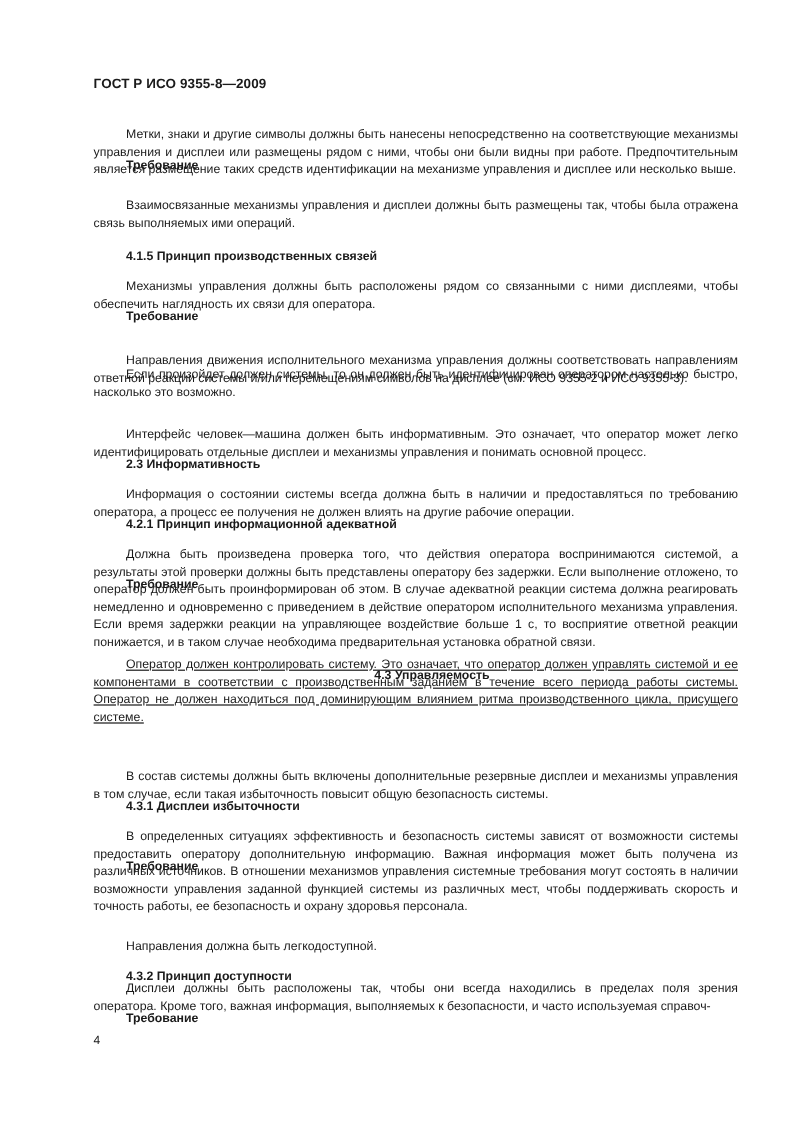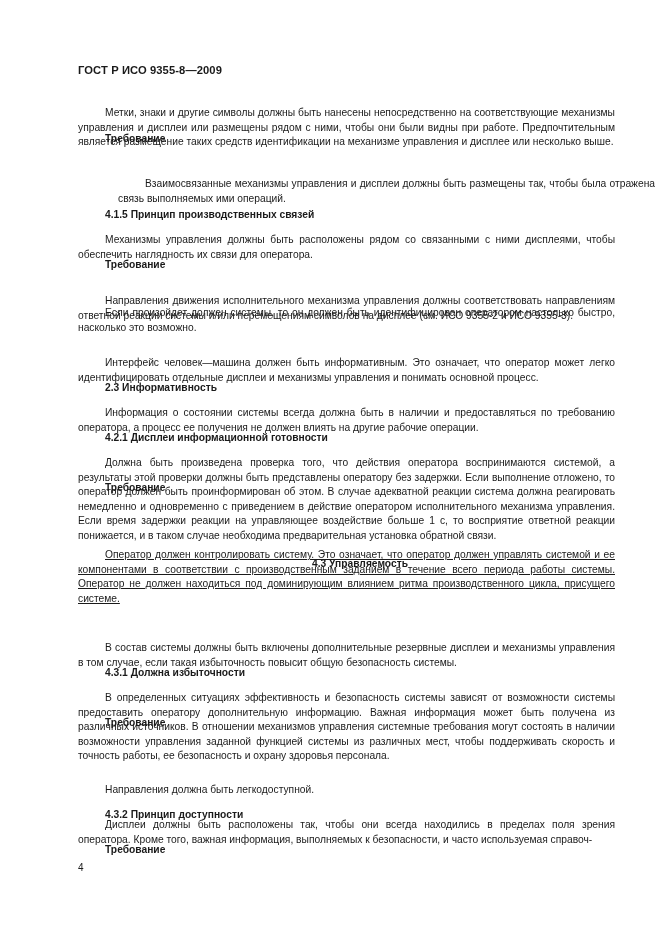--- a/index.html
+++ b/index.html
@@ -13,34 +13,34 @@
 </style>
 </head>
 <body>
 
 <div class="hdr">ГОСТ Р ИСО 9355-8—2009</div>
 
 <div id="content">
     <div class="blk h" style="top: 92px; padding-left: 27px; width: 510px;">Требование</div>
     <div class="blk p" style="top: 106px;">Метки, знаки и другие символы должны быть нанесены непосредственно на соответствующие механизмы управления и дисплеи или размещены рядом с ними, чтобы они были видны при работе. Предпочтительным является размещение таких средств идентификации на механизме управления и дисплее или несколько выше.</div>
     <div class="blk h" style="top: 168px; padding-left: 27px; width: 510px;">4.1.5  Принцип производственных связей</div>
-    <div class="blk p" style="top: 177px; margin-left: 40px;">Взаимосвязанные механизмы управления и дисплеи должны быть размещены так, чтобы была отражена связь выполняемых ими операций.</div>
+    <div class="blk p" style="top: 165px;">Взаимосвязанные механизмы управления и дисплеи должны быть размещены так, чтобы была отражена связь выполняемых ими операций.</div>
     <div class="blk h" style="top: 218px; padding-left: 27px; width: 510px;">Требование</div>
     <div class="blk p" style="top: 233px;">Механизмы управления должны быть расположены рядом со связанными с ними дисплеями, чтобы обеспечить наглядность их связи для оператора.</div>
     <div class="blk p" style="top: 262px; margin-top: 32px;">Направления движения исполнительного механизма управления должны соответствовать направлениям ответной реакции системы и/или перемещениям символов на дисплее (см. ИСО 9355-2 и ИСО 9355-3).</div>
     <div class="blk p" style="top: 306px;">Если произойдет должен системы, то он должен быть идентифицирован оператором настолько быстро, насколько это возможно.</div>
     <div class="blk h" style="top: 341px; padding-left: 27px; width: 510px;">2.3  Информативность</div>
     <div class="blk p" style="top: 356px;">Интерфейс человек—машина должен быть информативным. Это означает, что оператор может легко идентифицировать отдельные дисплеи и механизмы управления и понимать основной процесс.</div>
-    <div class="blk h" style="top: 391px; padding-left: 27px; width: 510px;">4.2.1  Дисплеи информационной готовности</div>
+    <div class="blk h" style="top: 391px; padding-left: 27px; width: 510px;">4.2.1  Принцип информационной адекватной</div>
     <div class="blk p" style="top: 406px;">Информация о состоянии системы всегда должна быть в наличии и предоставляться по требованию оператора, а процесс ее получения не должен влиять на другие рабочие операции.</div>
     <div class="blk h" style="top: 441px; padding-left: 27px; width: 510px;">Требование</div>
     <div class="blk p" style="top: 456px;">Должна быть произведена проверка того, что действия оператора воспринимаются системой, а результаты этой проверки должны быть представлены оператору без задержки. Если выполнение отложено, то оператор должен быть проинформирован об этом. В случае адекватной реакции система должна реагировать немедленно и одновременно с приведением в действие оператором исполнительного механизма управления. Если время задержки реакции на управляющее воздействие больше 1 с, то восприятие ответной реакции понижается, и в таком случае необходима предварительная установка обратной связи.</div>
     <div class="blk h" style="top: 517px; padding-left: 27px; width: 510px; text-align: center;">4.3  Управляемость</div>
     <div class="blk p" style="top: 548px; text-decoration: underline;">Оператор должен контролировать систему. Это означает, что оператор должен управлять системой и ее компонентами в соответствии с производственным заданием в течение всего периода работы системы. Оператор не должен находиться под доминирующим влиянием ритма производственного цикла, присущего системе.</div>
-    <div class="blk h" style="top: 626px; padding-left: 27px; width: 510px;">4.3.1  Должна избыточности</div>
+    <div class="blk h" style="top: 626px; padding-left: 27px; width: 510px;">4.3.1  Дисплеи избыточности</div>
     <div class="blk p" style="top: 641px;">В состав системы должны быть включены дополнительные резервные дисплеи и механизмы управления в том случае, если такая избыточность повысит общую безопасность системы.</div>
     <div class="blk h" style="top: 676px; padding-left: 27px; width: 510px;">Требование</div>
     <div class="blk p" style="top: 691px;">В определенных ситуациях эффективность и безопасность системы зависят от возможности системы предоставить оператору дополнительную информацию. Важная информация может быть получена из различных источников. В отношении механизмов управления системные требования могут состоять в наличии возможности управления заданной функцией системы из различных мест, чтобы поддерживать скорость и точность работы, ее безопасность и охрану здоровья персонала.</div>
     <div class="blk h" style="top: 768px; padding-left: 27px; width: 510px;">4.3.2  Принцип доступности</div>
     <div class="blk p" style="top: 783px;">Направления должна быть легкодоступной.</div>
     <div class="blk h" style="top: 803px; padding-left: 27px; width: 510px;">Требование</div>
     <div class="blk p" style="top: 818px;">Дисплеи должны быть расположены так, чтобы они всегда находились в пределах поля зрения оператора. Кроме того, важная информация, выполняемых к безопасности, и часто используемая справоч-</div>
   </div>
 
 <div class="pn" style="top:862px">4</div>

